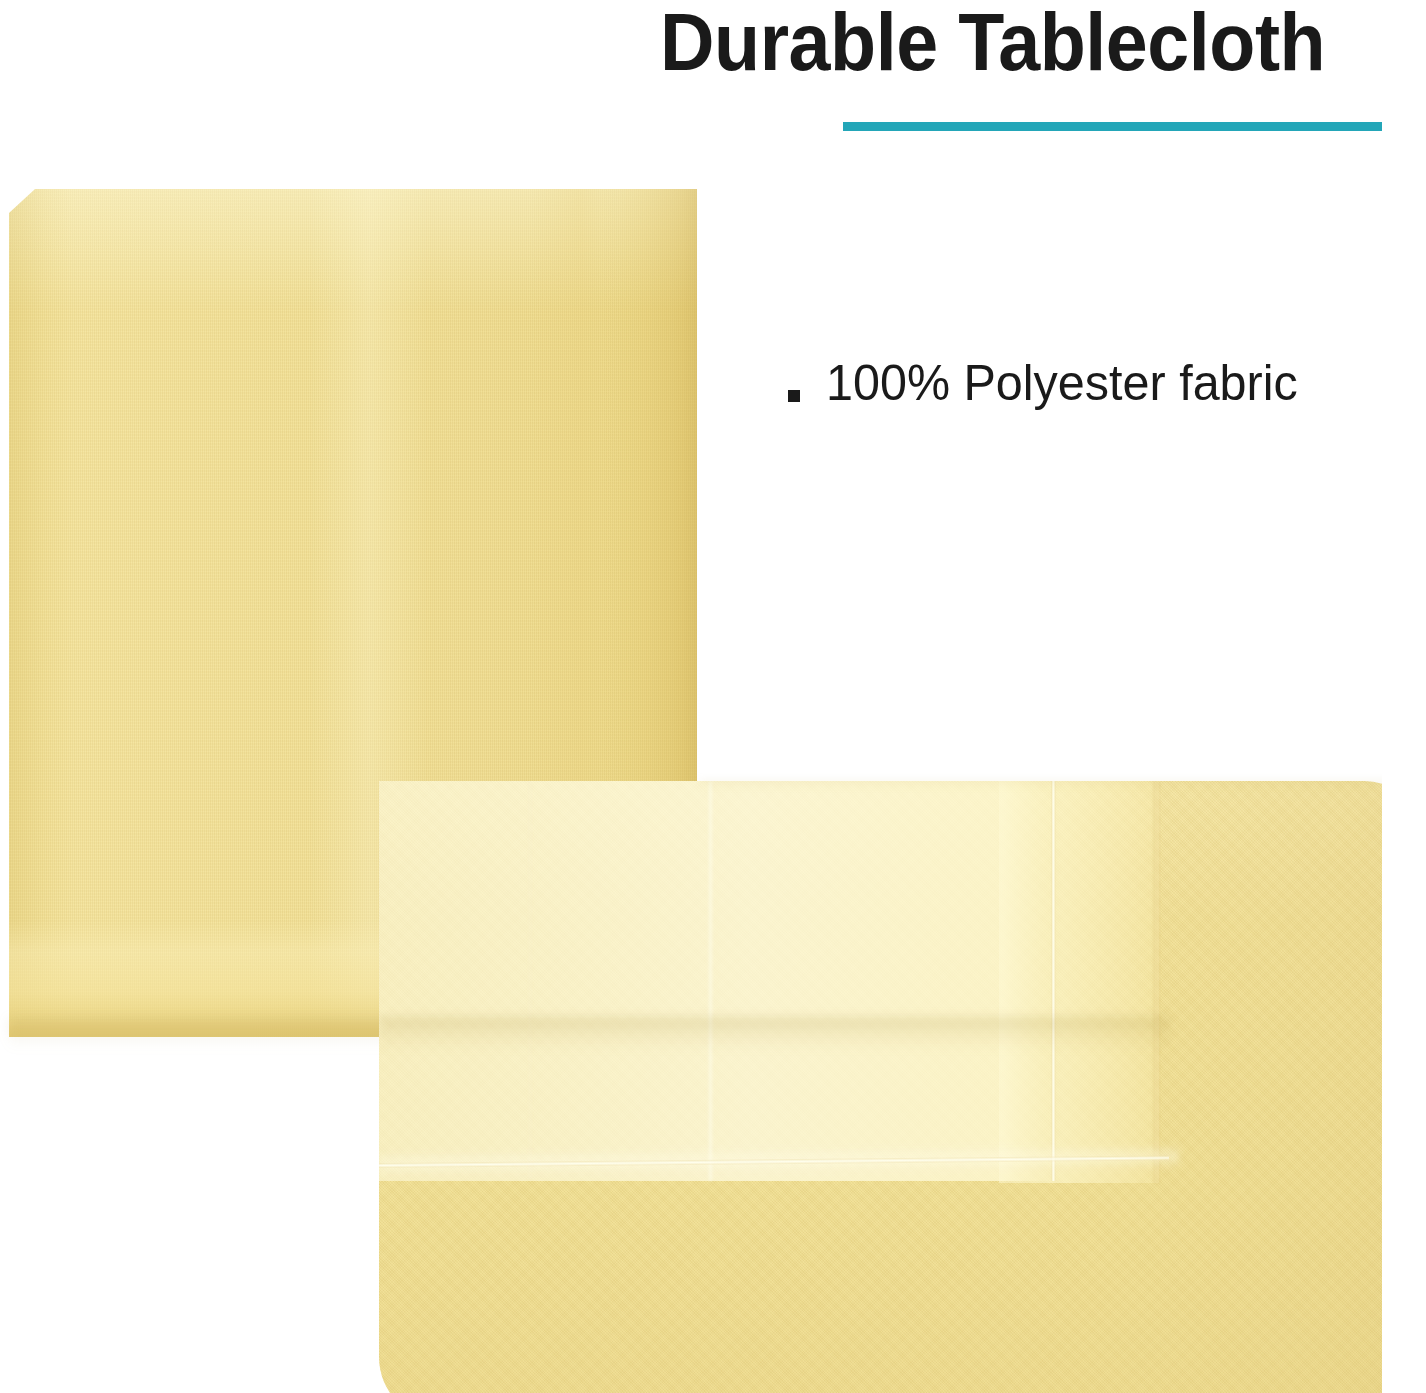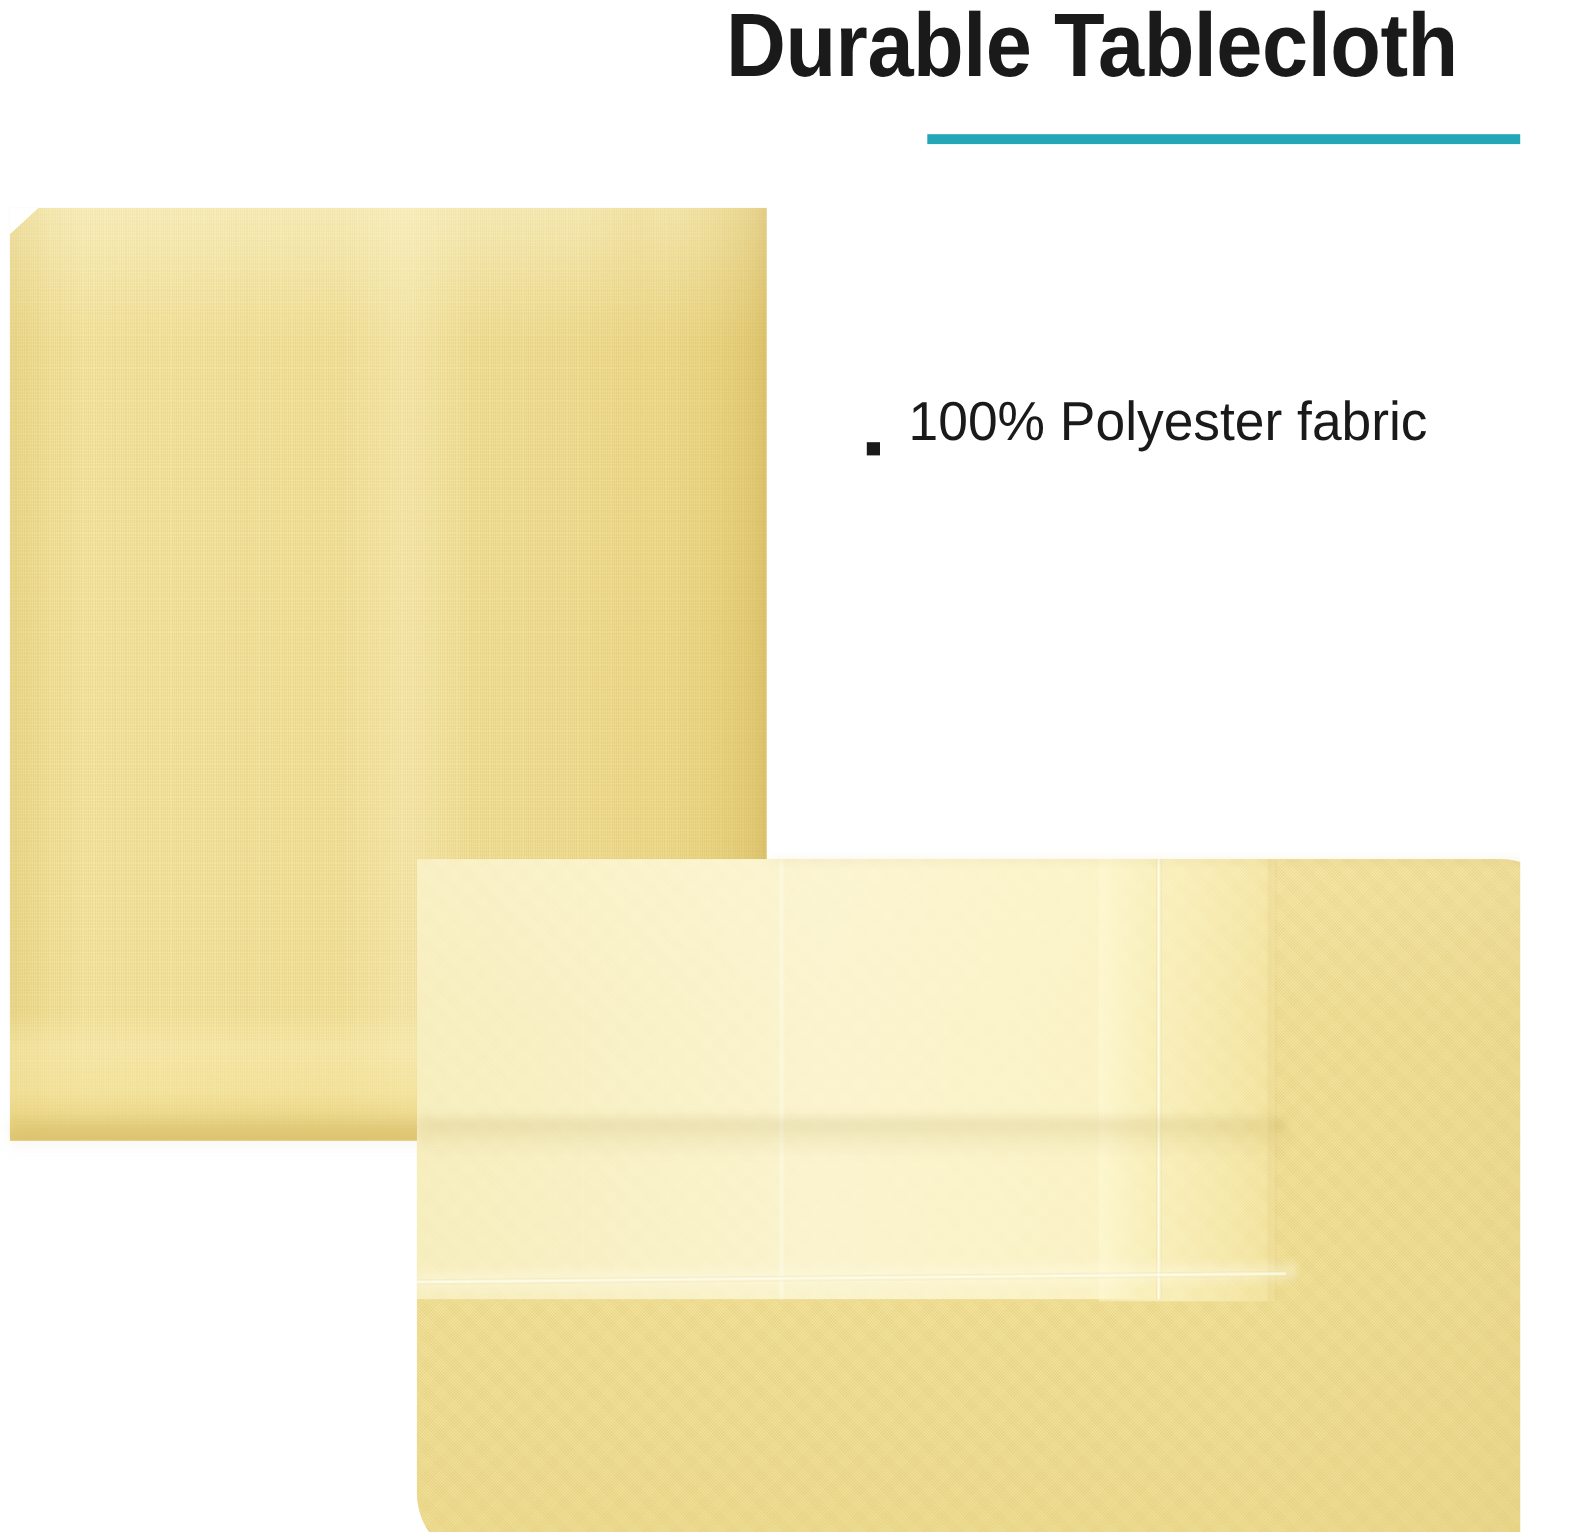--- a/index.html
+++ b/index.html
@@ -45,21 +45,21 @@
 
   
   .bullets {
     position: absolute;
     left: 788px;
     top: 352px;
     width: 620px;
   }
   .bullet-row {
     display: flex;
-    align-items: flex-end;
+    align-items: center;
     margin-bottom: 62px;
   }
   .bullet-mark {
     width: 12px;
     height: 12px;
     background: #1a1a1a;
     flex: 0 0 12px;
     margin-top: 26px;
     margin-right: 26px;
   }

